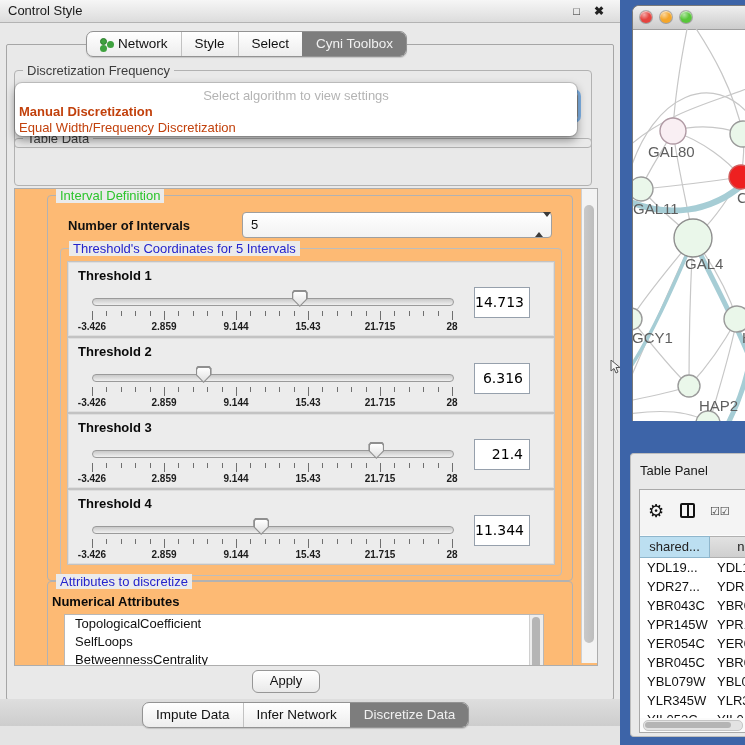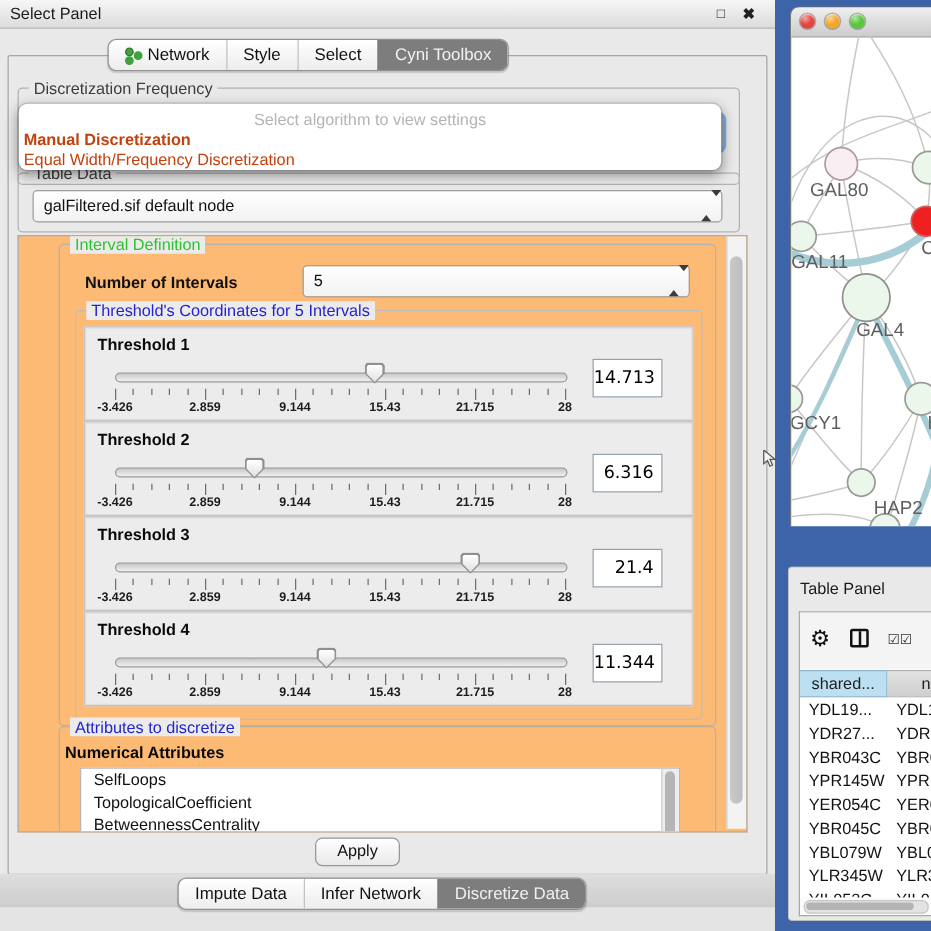--- a/index.html
+++ b/index.html
@@ -142,21 +142,21 @@
   #tp-hsb-thumb{position:absolute;left:1px;top:1px;width:86px;height:6px;border-radius:4px;background:#b4b4b4;}
   #cursor{position:absolute;left:610px;top:360px;z-index:40;}
 </style>
 </head>
 <body>
 
 <div id="stage">
 
   <div id="control-panel">
     <div id="cp-titlebar">
-      <span id="cp-title">Select Panel</span>
+      <span id="cp-title">Control Style</span>
       <span id="float-icon" class="win-icon">□</span>
       <span id="close-icon" class="win-icon">✖</span>
     </div>
 
     <div id="outer-panel"></div>
 
     <div id="tab-bar" class="segbar">
         <div class="seg">
           <span class="neticon"></span>
           <span>Network</span>
@@ -174,24 +174,20 @@
 
     <div class="group" style="left:14px;top:70px;width:576px;height:76px;">
       <span class="grouplabel glab-gray">Discretization Frequency</span>
     </div>
     <div id="algo-combo" class="combo">
       <span class="stepper"><span class="up"></span><span class="dn"></span></span>
     </div>
 
     <div class="group" style="left:14px;top:138px;width:576px;height:46px;">
       <span class="grouplabel glab-gray">Table Data</span>
-    </div>
-    <div id="tabledata-combo" class="combo">
-      <span>galFiltered.sif default node</span>
-      <span class="stepper"><span class="up"></span><span class="dn"></span></span>
     </div>
 
     <div id="algo-popup">
       <div id="algo-prompt">Select algorithm to view settings</div>
       <div id="algo-opt-0" class="algo-opt">Manual Discretization</div>
       <div id="algo-opt-1" class="algo-opt">Equal Width/Frequency Discretization</div>
     </div>
 
     <div id="scrollpane">
       <div id="group-interval" class="group">
@@ -374,22 +370,22 @@
               </div>
             </div>
         </div>
       </div>
 
       <div id="group-attrs" class="group">
         <span class="grouplabel glab-blue" style="background:#ebebeb;">Attributes to discretize</span>
         <span id="attrs-heading">Numerical Attributes</span>
         <div id="attr-list">
           <div id="attr-items">
+              <div class="attr-item">TopologicalCoefficient</div>
               <div class="attr-item">SelfLoops</div>
-              <div class="attr-item">TopologicalCoefficient</div>
               <div class="attr-item">BetweennessCentrality</div>
             </div>
           <div id="attr-vsb">
               <div id="attr-vsb-thumb"></div>
             </div>
         </div>
       </div>
 
       <div id="vsb">
           <div id="vsb-thumb"></div>

